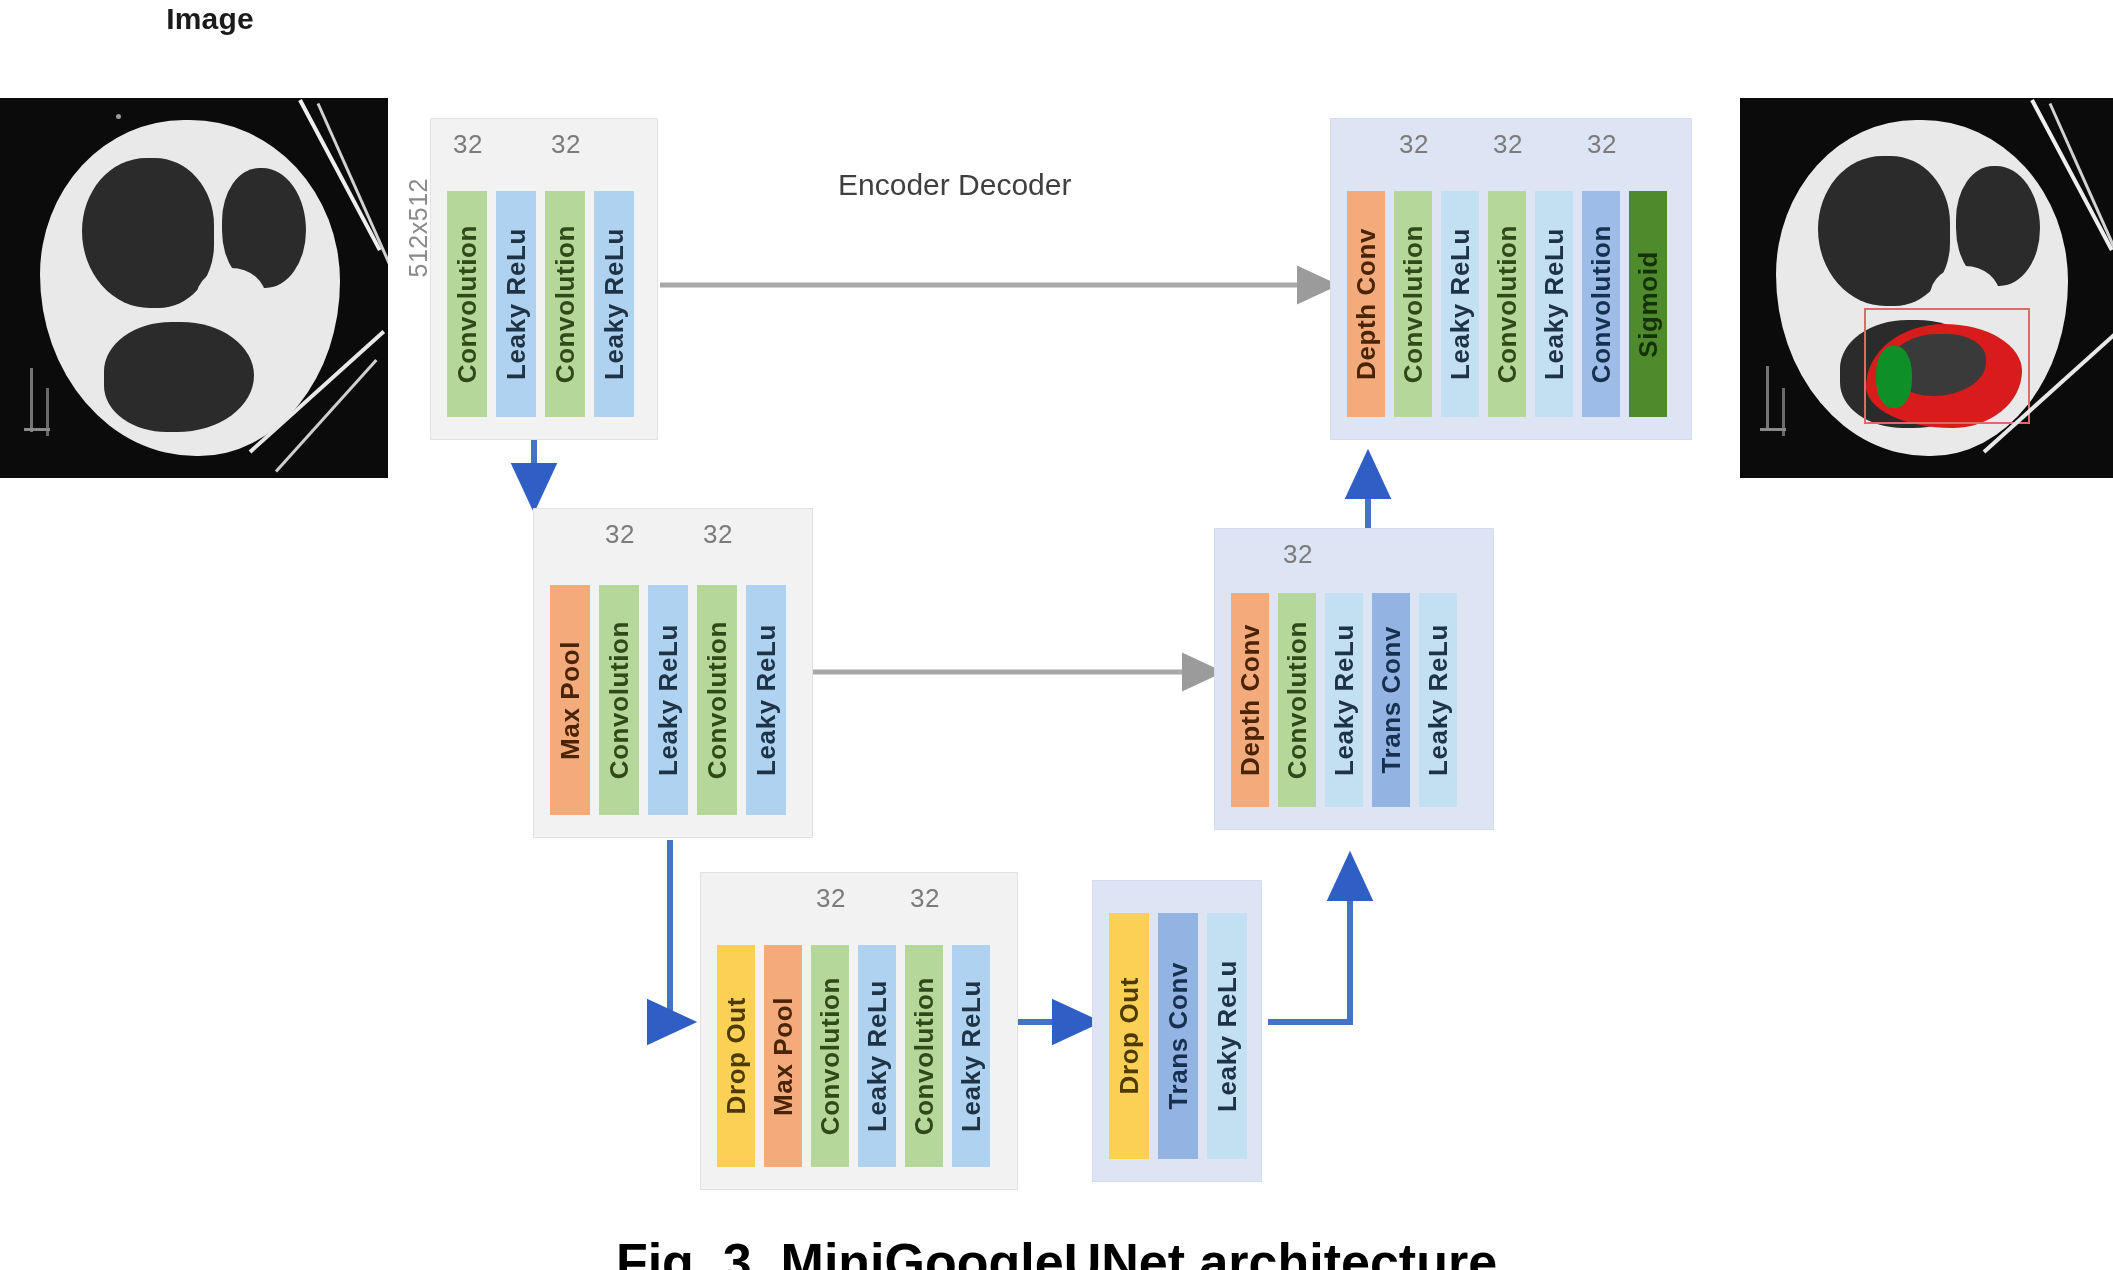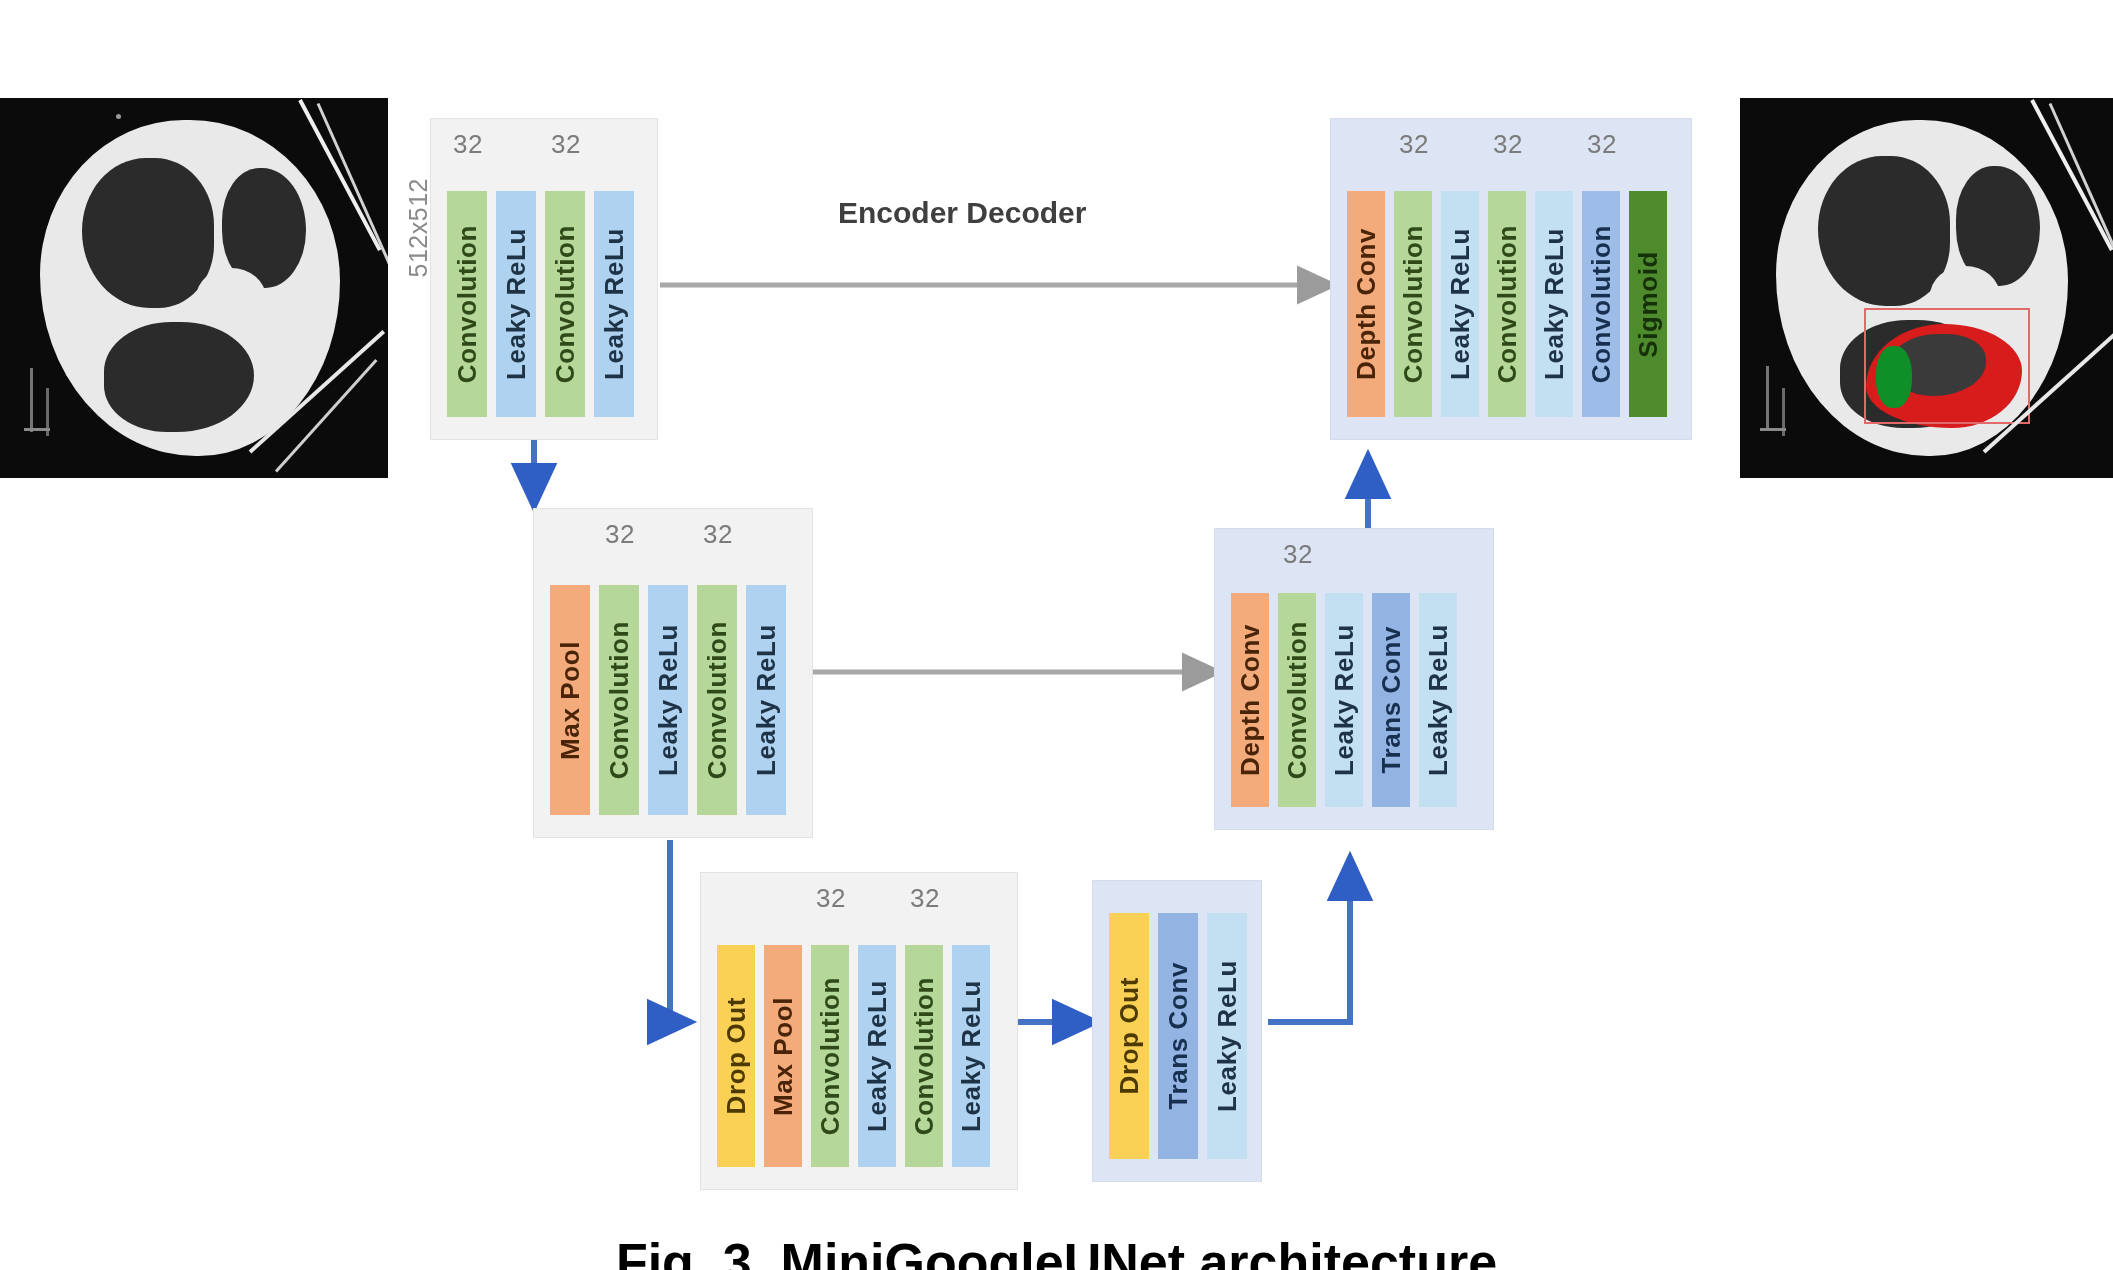--- a/index.html
+++ b/index.html
@@ -179,20 +179,21 @@
     font-size: 52px;
     font-weight: 700;
     color: #000;
     white-space: nowrap;
   }
 </style>
 </head>
 <body>
 
 <div class="img-caption" style="left:0px; top:0px; width:420px;">
+  <div>Image</div>
 </div>
 
 <div class="ct-frame" style="left:0px; top:98px; width:388px; height:380px;">
   <div class="ct-inner">
     <div class="ct-body" style="left:40px; top:22px; width:300px; height:336px;"></div>
     <div class="ct-lung" style="left:82px; top:60px; width:132px; height:150px; border-radius:52% 48% 45% 55%;"></div>
     <div class="ct-lung" style="left:104px; top:224px; width:150px; height:110px; border-radius:48% 52% 55% 45%;"></div>
     <div class="ct-lung" style="left:222px; top:70px; width:84px; height:120px; border-radius:46% 54% 50% 50%;"></div>
     <div class="ct-body" style="left:196px; top:170px; width:70px; height:60px; border-radius:50%;"></div>
     <div class="ct-streak" style="left:300px; top:0px; width:170px; height:4px; transform:rotate(62deg); background:#efefef;"></div>
@@ -224,21 +225,21 @@
     <div class="ct-streak" style="left:310px; top:4px; width:200px; height:3px; transform:rotate(66deg); background:#d2d2d2;"></div>
     <div class="ct-streak" style="left:244px; top:352px; width:180px; height:4px; transform:rotate(-42deg); background:#e8e8e8;"></div>
     <div class="ct-specks" style="left:26px; top:268px; width:3px; height:64px; background:#757575;"></div>
     <div class="ct-specks" style="left:42px; top:290px; width:3px; height:48px; background:#6a6a6a;"></div>
     <div class="ct-specks" style="left:20px; top:330px; width:26px; height:3px; background:#8a8a8a;"></div>
   </div>
 </div>
 
 <div class="side-label" style="left:404px; top:178px;">512x512</div>
 
-<div class="conn-text" style="left:838px; top:196px;font-weight:bold;">Encoder Decoder</div>
+<div class="conn-text" style="left:838px; top:168px;">Encoder Decoder</div>
 
 <svg id="arrows" viewBox="0 0 2113 1270" xmlns="http://www.w3.org/2000/svg">
   <defs>
     <marker id="gray-head" markerWidth="9" markerHeight="9" refX="7.2" refY="4.5" orient="auto" markerUnits="strokeWidth">
       <path d="M0,0.6 L8.4,4.5 L0,8.4 z" fill="#9b9b9b"></path>
     </marker>
     <marker id="blue-head" markerWidth="9" markerHeight="9" refX="7.2" refY="4.5" orient="auto" markerUnits="strokeWidth">
       <path d="M0,0.6 L8.4,4.5 L0,8.4 z" fill="#2f5ec4"></path>
     </marker>
   </defs>

